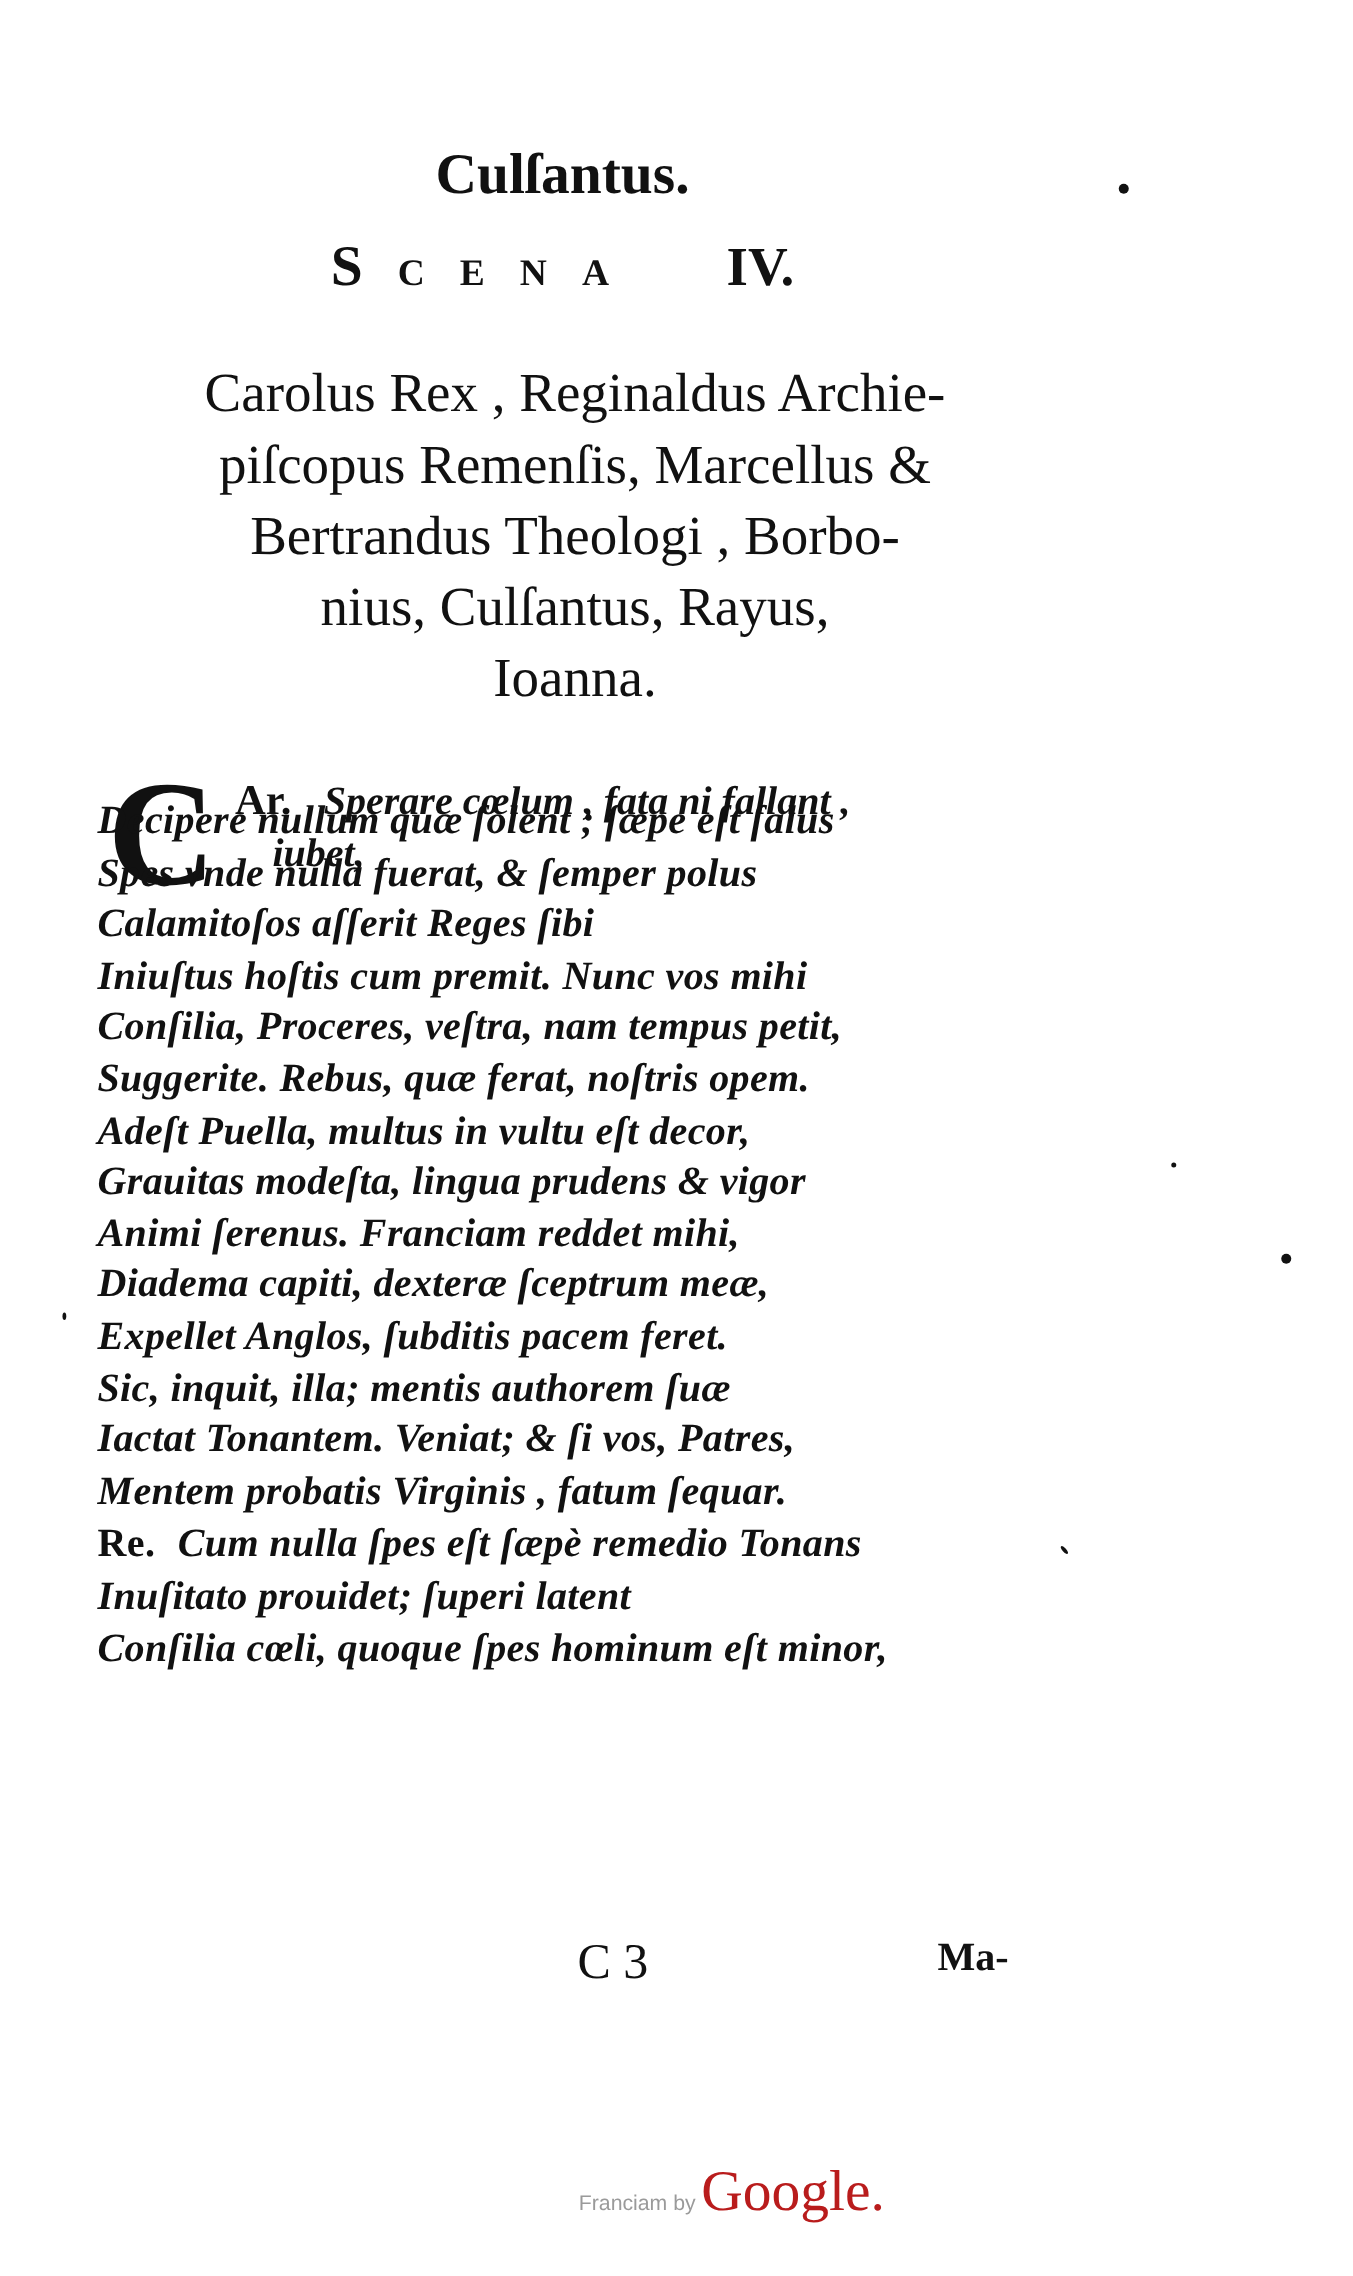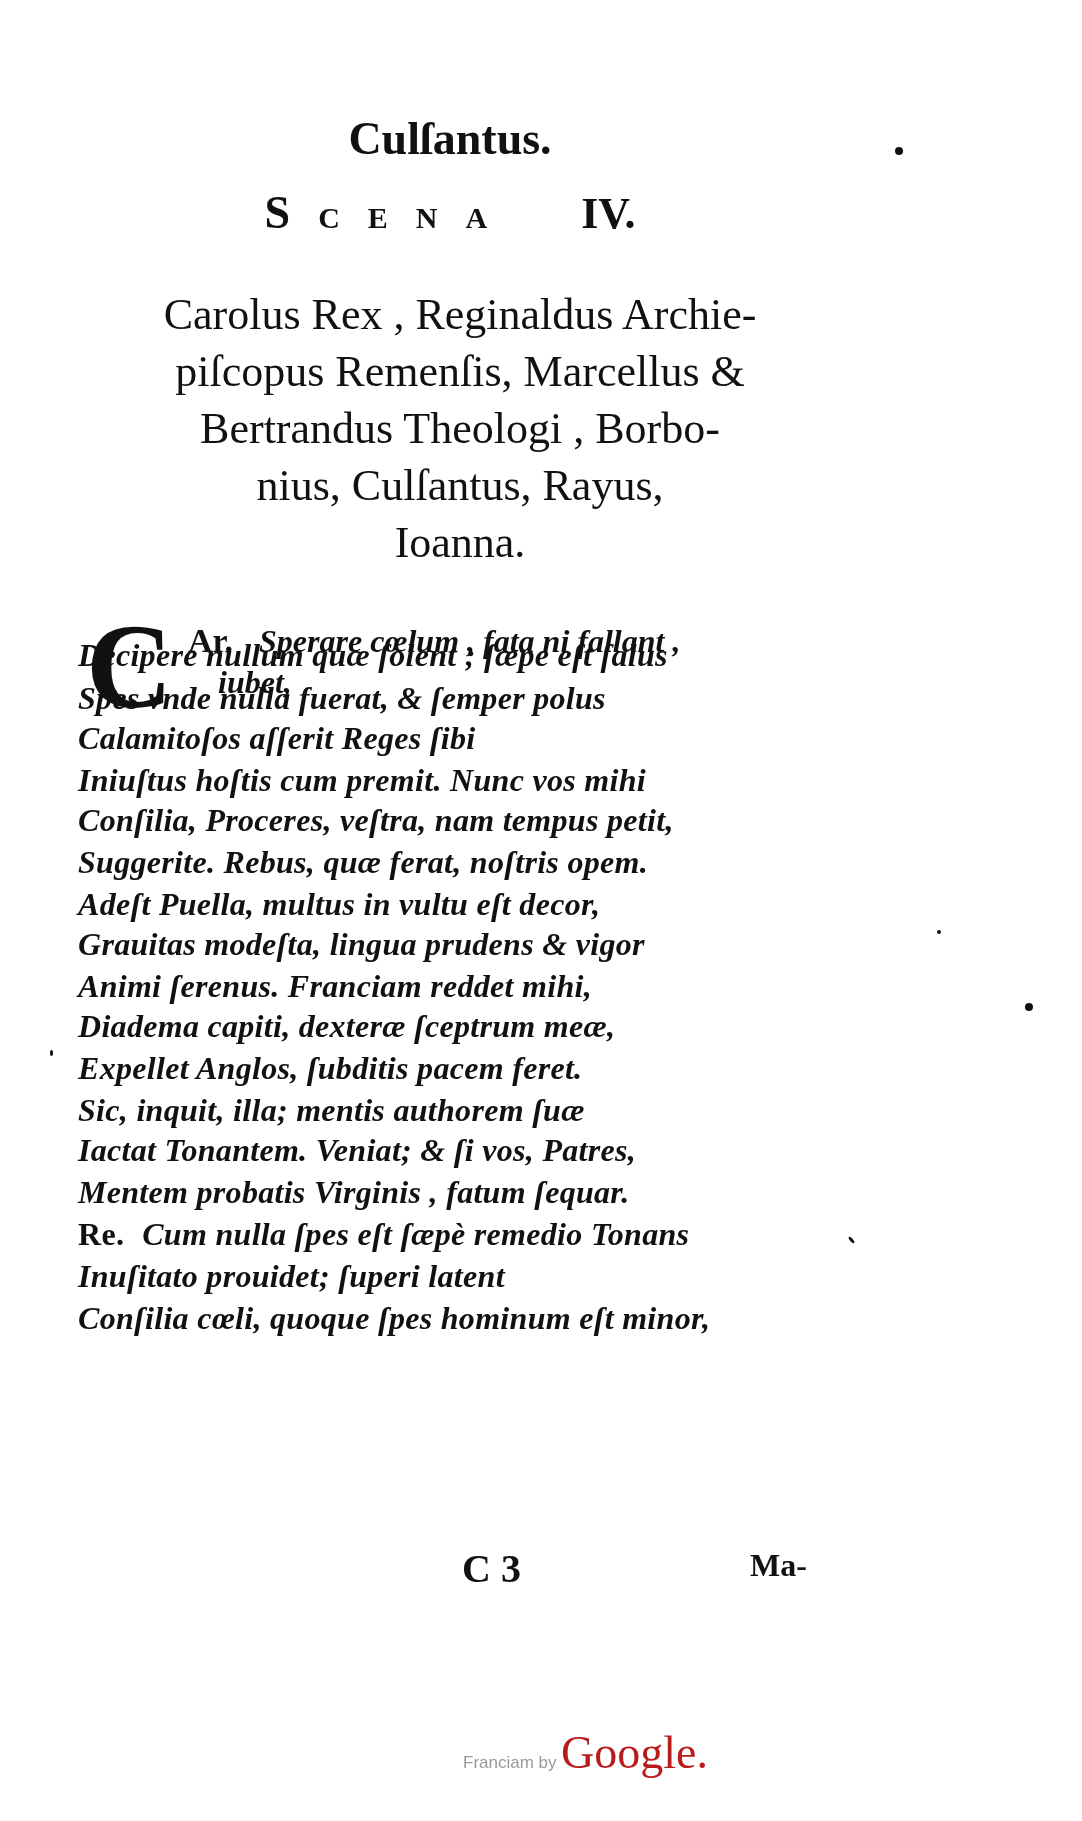--- a/index.html
+++ b/index.html
@@ -27,21 +27,21 @@
       left:86px; top:612px; font-size:120px; line-height:110px; font-weight:bold;
     }
     .verse {
       left:78px; font-size:32px; font-style:italic; font-weight:bold;
       white-space:nowrap; line-height:40px; letter-spacing:0.3px;
     }
     .speaker { font-style:normal; font-weight:bold; margin-right:18px; }
     .first-line { left:188px; top:622px; font-size:32px; font-style:italic; font-weight:bold; white-space:nowrap; }
     .first-line .speaker { font-size:34px; }
     .cont-line { left:218px; top:664px; font-size:32px; font-style:italic; font-weight:bold; white-space:nowrap; }
-    .signature { left:462px; top:1545px; font-size:40px; font-weight:bold; }
+    .signature { left:462px; top:1545px; font-size:40px; font-weight:normal; }
     .catchword { left:750px; top:1547px; font-size:32px; font-weight:bold; }
     .watermark {
       left:463px; top:1726px; white-space:nowrap; color:#9a9a9a;
       font-family:"Liberation Sans", "DejaVu Sans", sans-serif;
     }
     .watermark .small { font-size:17px; }
     .watermark .big { font-family:"Liberation Serif", serif; font-size:46px; color:#b91c1c; }
     .speck { position:absolute; background:#111; border-radius:50%; }
   </style>
 </head>

